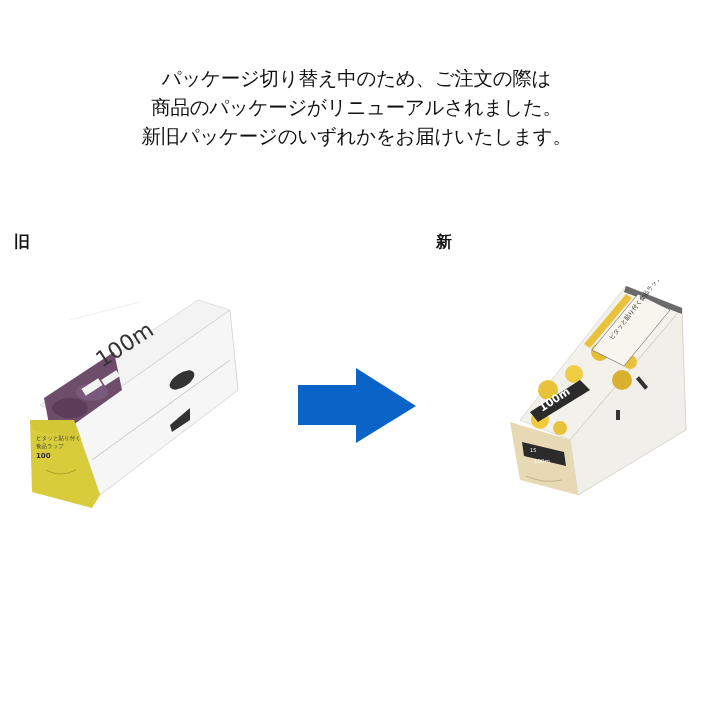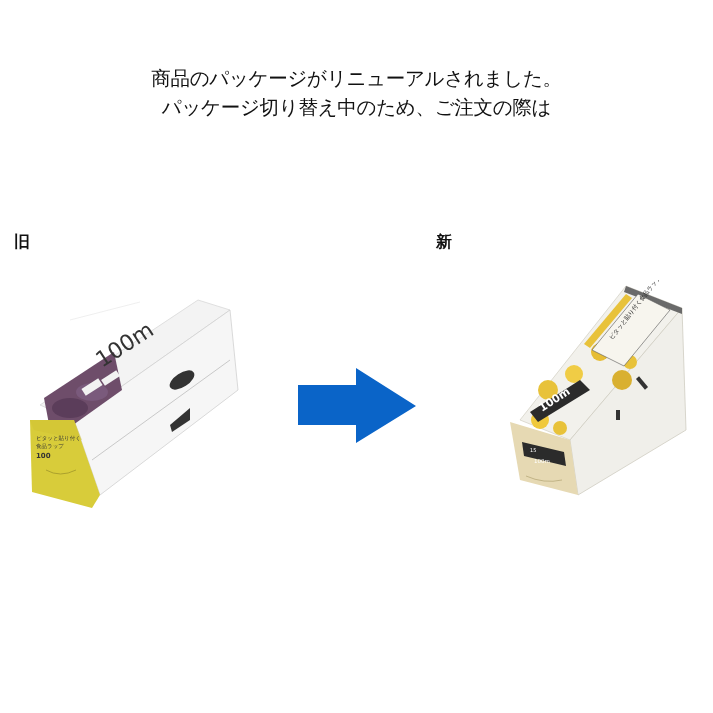--- a/index.html
+++ b/index.html
@@ -19,22 +19,23 @@
     .product { position: absolute; }
     .product-old { left: 30px; top: 280px; width: 220px; height: 230px; }
     .product-new { left: 500px; top: 280px; width: 200px; height: 220px; }
     .arrow { position: absolute; left: 296px; top: 366px; width: 122px; height: 80px; }
     svg text { font-family: "DejaVu Sans", sans-serif; }
   </style>
 </head>
 <body>
 
 <div class="notice">
+  <div>パッケージ切り替え中のため、ご注文の際は</div>
   <div>商品のパッケージがリニューアルされました。</div>
-  <div>パッケージ切り替え中のため、ご注文の際は</div>
+  <div>新旧パッケージのいずれかをお届けいたします。</div>
 </div>
 
 <div class="label-old">旧</div>
 <div class="label-new">新</div>
 
 <div class="product product-old">
   <svg width="220" height="230" viewBox="0 0 220 230">
 
     <polygon points="10,125 168,20 200,30 44,140" fill="#f3f3f3" stroke="#d8d8d8" stroke-width="0.8"></polygon>
 

